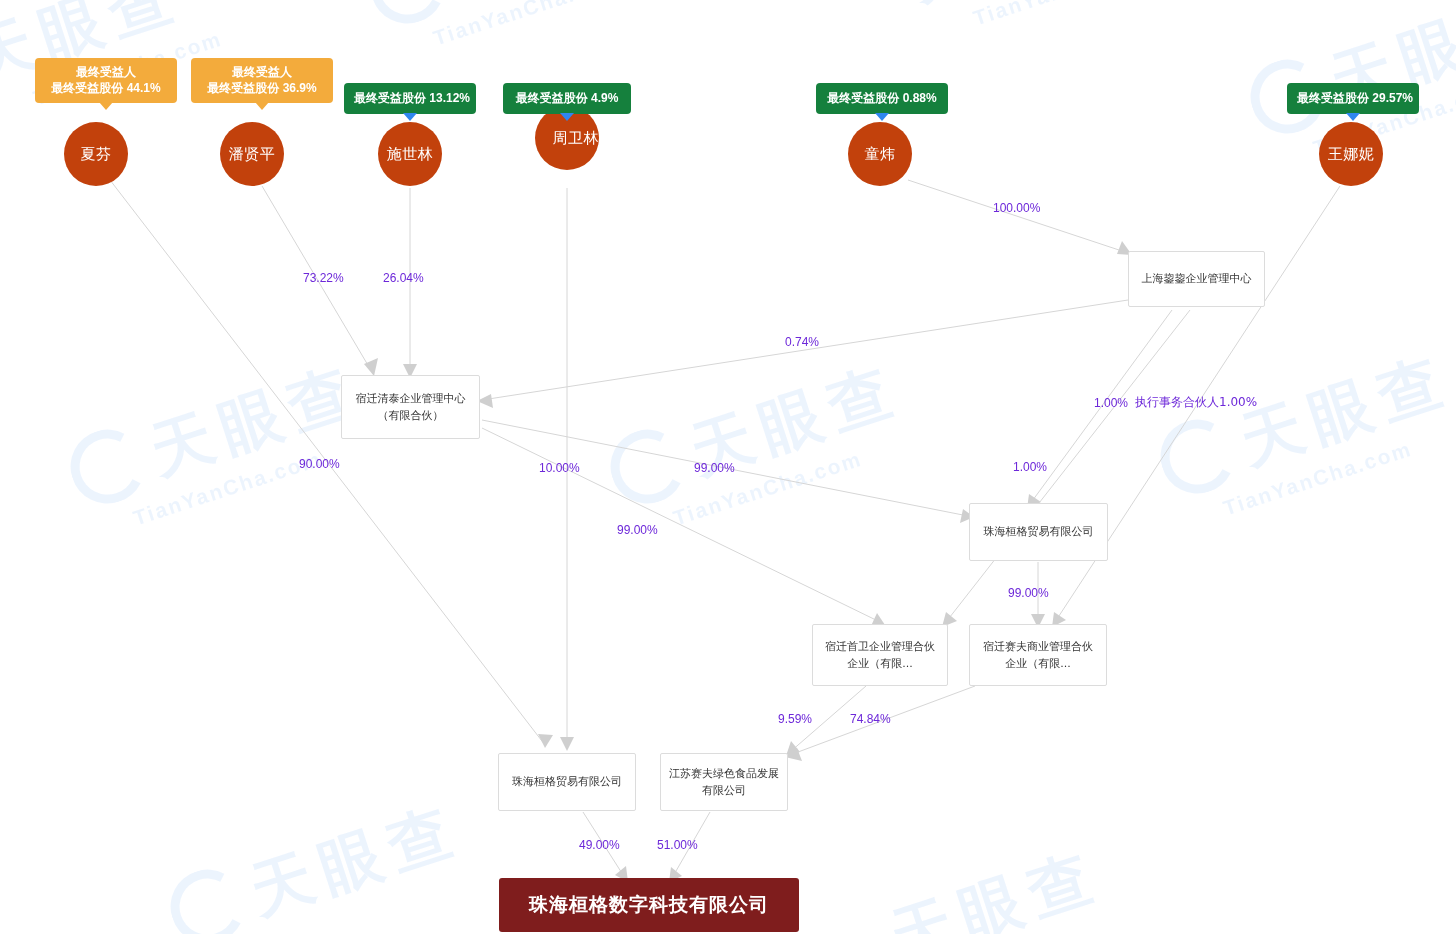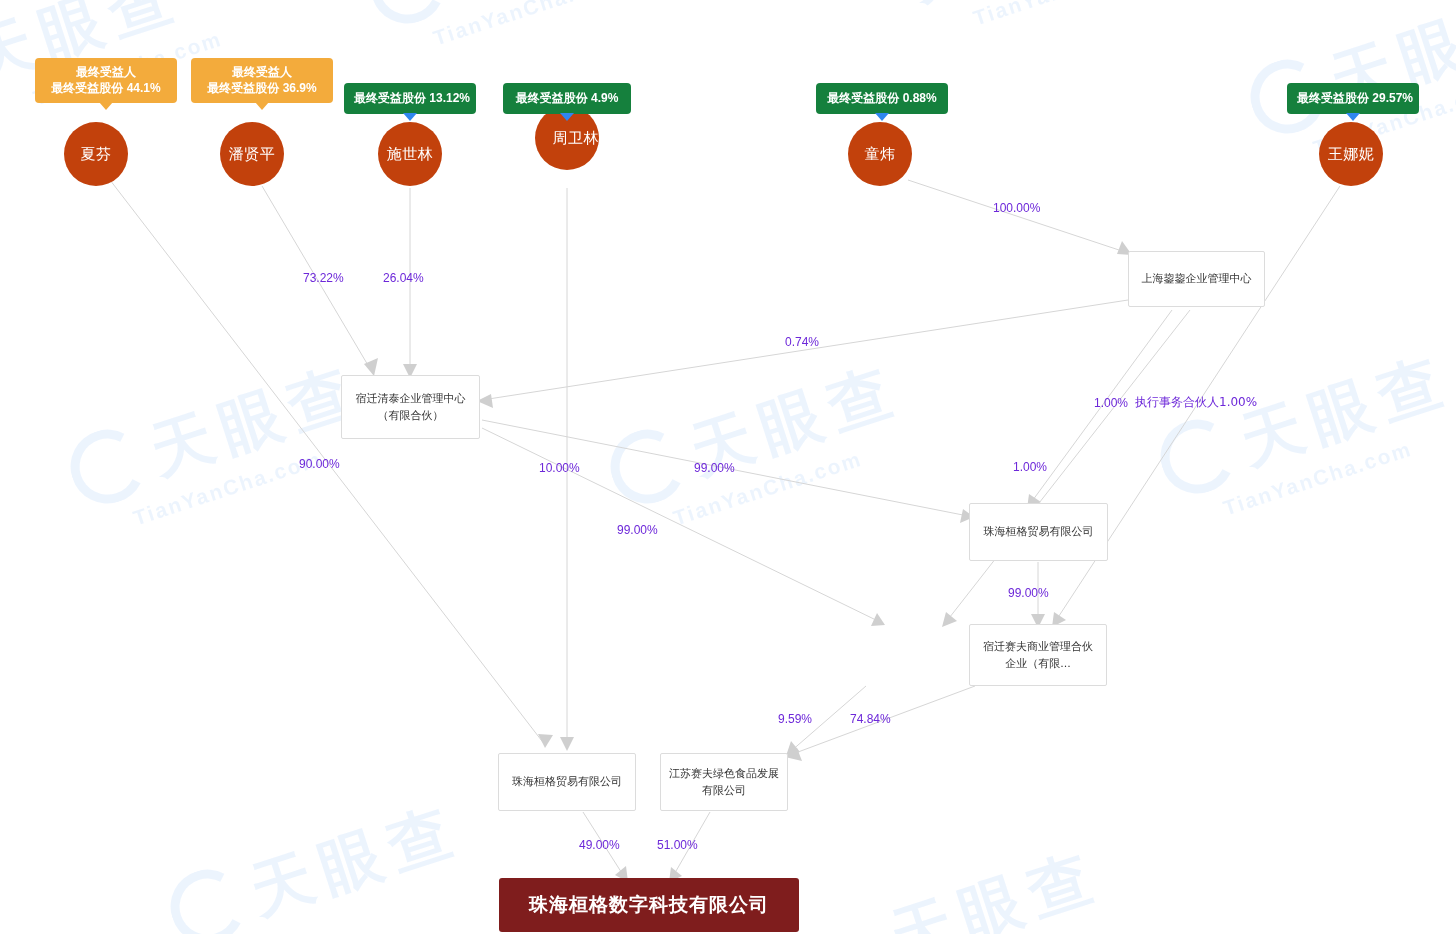--- a/index.html
+++ b/index.html
@@ -223,20 +223,23 @@
   </div>
 
   <div class="node company" style="left:341px;top:375px;width:139px;height:64px;">
     <span>宿迁清泰企业管理中心（有限合伙）</span>
   </div>
 
   <div class="node company" style="left:969px;top:503px;width:139px;height:58px;">
     <span>珠海桓格贸易有限公司</span>
   </div>
 
+  <div class="node company" style="left:812px;top:624px;width:136px;height:62px;">
+    <span>宿迁首卫企业管理合伙企业（有限...</span>
+  </div>
 
   <div class="node company" style="left:969px;top:624px;width:138px;height:62px;">
     <span>宿迁赛夫商业管理合伙企业（有限...</span>
   </div>
 
   <div class="node company" style="left:660px;top:753px;width:128px;height:58px;">
     <span>江苏赛夫绿色食品发展有限公司</span>
   </div>
 
   <div class="node company" style="left:498px;top:753px;width:138px;height:58px;">

